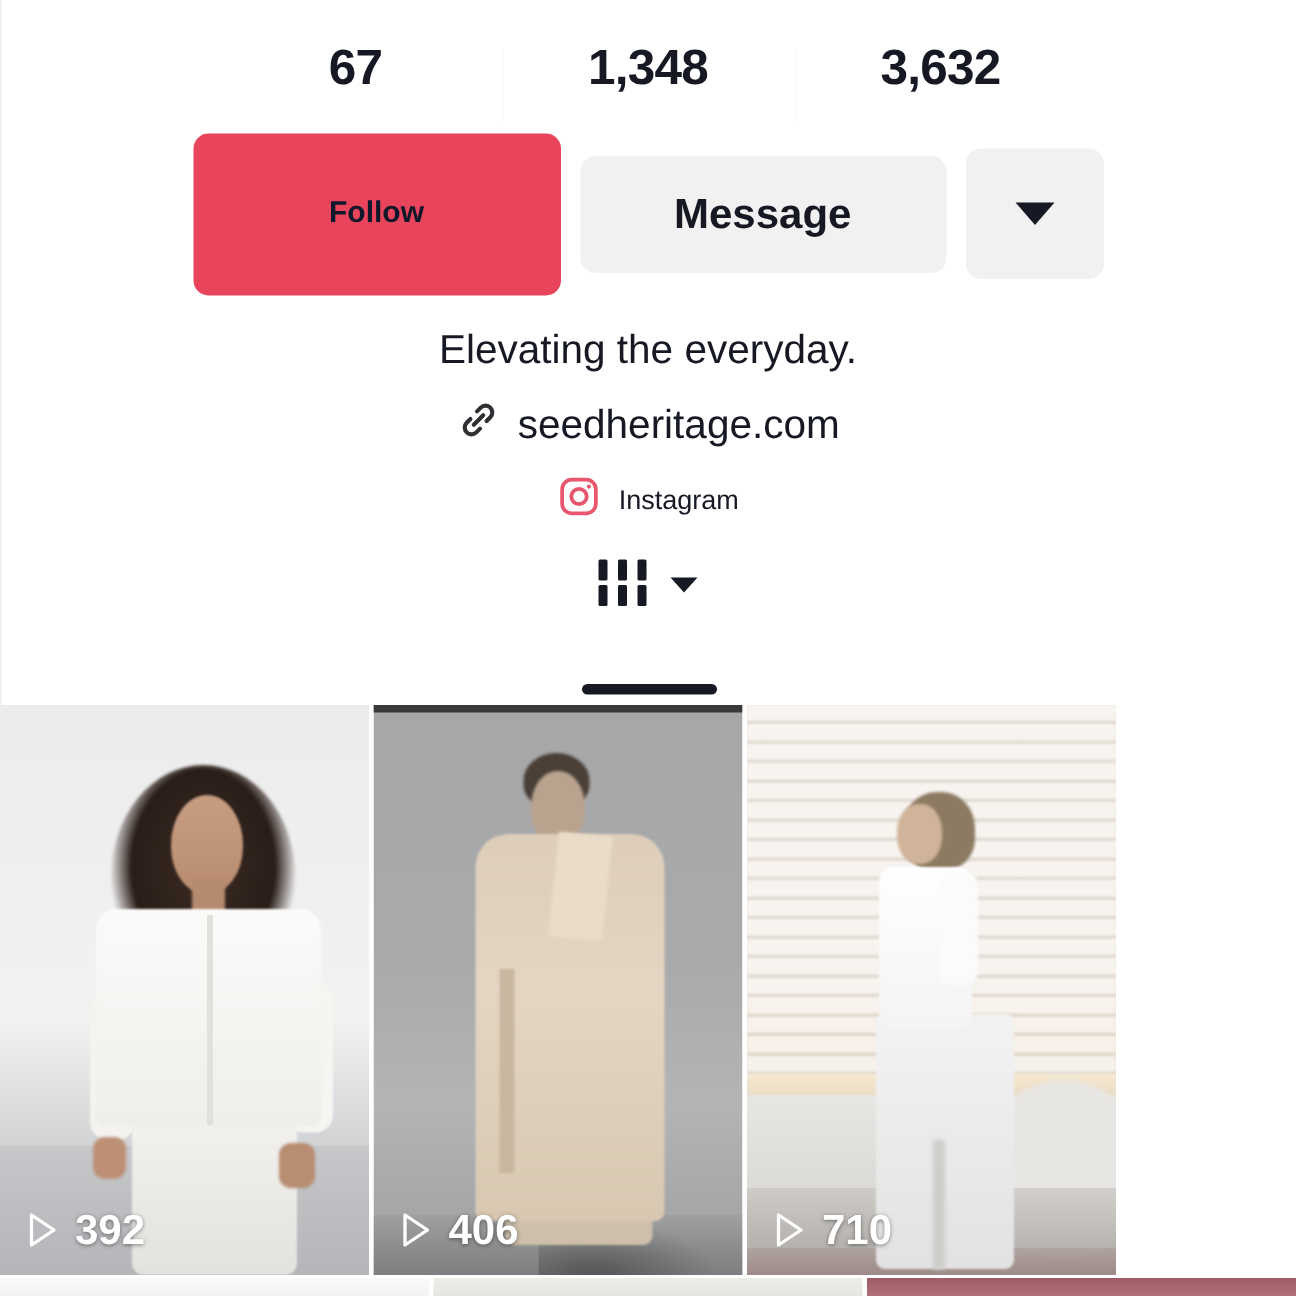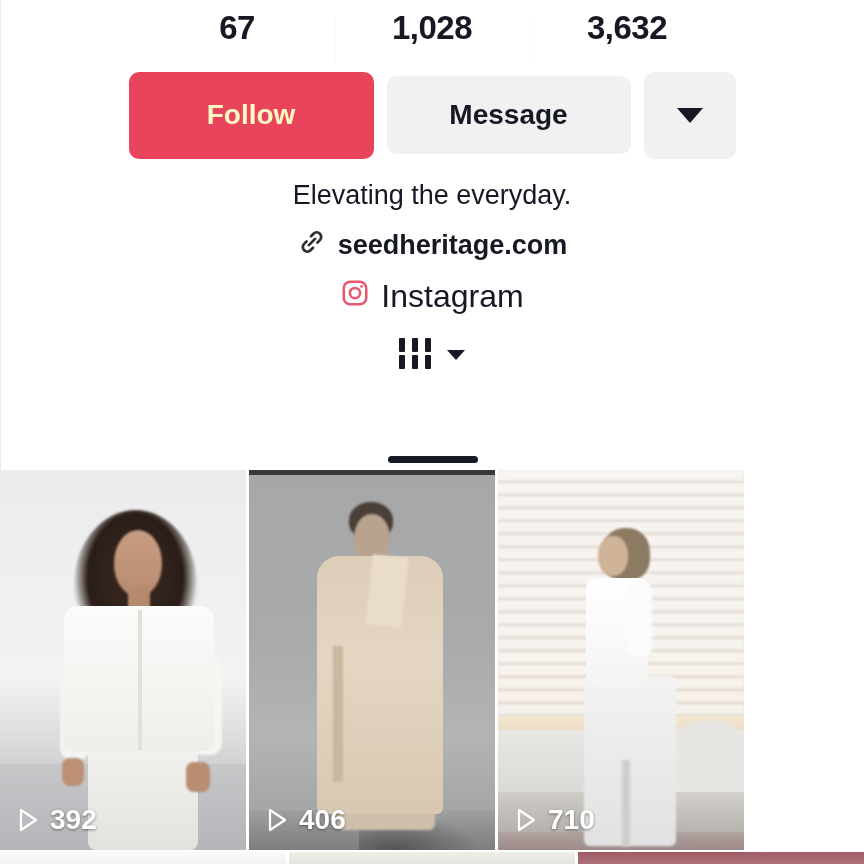--- a/index.html
+++ b/index.html
@@ -7,33 +7,33 @@
   body {
     font-family:"Liberation Sans", sans-serif;
     background:#ffffff;
     overflow:hidden;
     position:relative;
   }
   .screen { width:864px; height:864px; position:relative; background:#fff; overflow:hidden; }
   .edge-left { position:absolute; left:0; top:0; width:1px; height:470px; background:#ececec; }
 
   
-  .stats { display:flex; justify-content:center; align-items:flex-start; padding-top:9px; }
+  .stats { display:flex; justify-content:center; align-items:flex-start; padding-top:26px; }
   .stat { width:195px; text-align:center; position:relative; }
   .stat-num { font-size:33px; font-weight:bold; color:#161823; letter-spacing:-0.5px; line-height:1.18; }
   .stat-label { font-size:22px; color:#86878b; margin-top:3px; line-height:1.2; }
   .stat + .stat::before {
     content:""; position:absolute; left:0; top:8px; width:1px; height:48px; background:#fafafa;
   }
 
   
   .actions { display:flex; justify-content:center; align-items:center; gap:13px; margin-top:24px; }
   .btn-follow {
-    width:245px; height:87px; background:#e8455c; border:none; border-radius:10px;
-    color:#fef9c3; font-size:28px; font-weight:bold; font-family:"Liberation Sans", sans-serif;
+    width:245px; height:108px; background:#e8455c; border:none; border-radius:10px;
+    color:#0f172a; font-size:20px; font-weight:bold; font-family:"Liberation Sans", sans-serif;
     cursor:pointer; display:flex; align-items:center; justify-content:center;
   }
   .btn-message {
     width:244px; height:78px; background:#f1f1f2; border:none; border-radius:10px;
     color:#161823; font-size:28px; font-weight:bold; font-family:"Liberation Sans", sans-serif;
     cursor:pointer; display:flex; align-items:center; justify-content:center;
   }
   .btn-more {
     width:92px; height:87px; background:#f1f1f2; border:none; border-radius:10px;
     cursor:pointer; display:flex; align-items:center; justify-content:center;
@@ -42,24 +42,24 @@
     width:0; height:0; border-left:13px solid transparent; border-right:13px solid transparent;
     border-top:15px solid #161823;
   }
 
   
   .bio { text-align:center; margin-top:20px; font-size:27px; color:#161823; line-height:1.25; }
   .link-row {
     display:flex; align-items:center; justify-content:center; gap:11px; margin-top:14px;
     font-size:27px; color:#161823; cursor:pointer;
   }
-  .link-row .lbl { font-weight:bold; }
+  .link-row .lbl { font-weight:normal; }
   .ig-row {
     display:flex; align-items:center; justify-content:center; gap:11px; margin-top:14px;
-    font-size:32px; color:#161823; cursor:pointer;
+    font-size:18px; color:#161823; cursor:pointer;
   }
 
   
   .tabs { display:flex; justify-content:center; align-items:center; margin-top:22px; position:relative; }
   .tab {
     display:flex; align-items:center; justify-content:center; gap:12px;
     width:90px; padding-bottom:12px; cursor:pointer; position:relative;
   }
   .grid-icon { display:grid; grid-template-columns:repeat(3, 6px); grid-template-rows:repeat(2, 14px); gap:3px 7px; }
   .grid-icon i { background:#161823; display:block; width:6px; height:14px; border-radius:1px; }
@@ -173,21 +173,21 @@
 
 <div class="screen">
 
   <div class="edge-left"></div>
 
   <div class="stats">
     <div class="stat">
       <div class="stat-num">67</div>
     </div>
     <div class="stat">
-      <div class="stat-num">1,028</div>
+      <div class="stat-num">1,348</div>
     </div>
     <div class="stat">
       <div class="stat-num">3,632</div>
     </div>
   </div>
 
   <div class="actions">
     <button class="btn-follow">Follow</button>
     <button class="btn-message">Message</button>
     <button class="btn-more">

